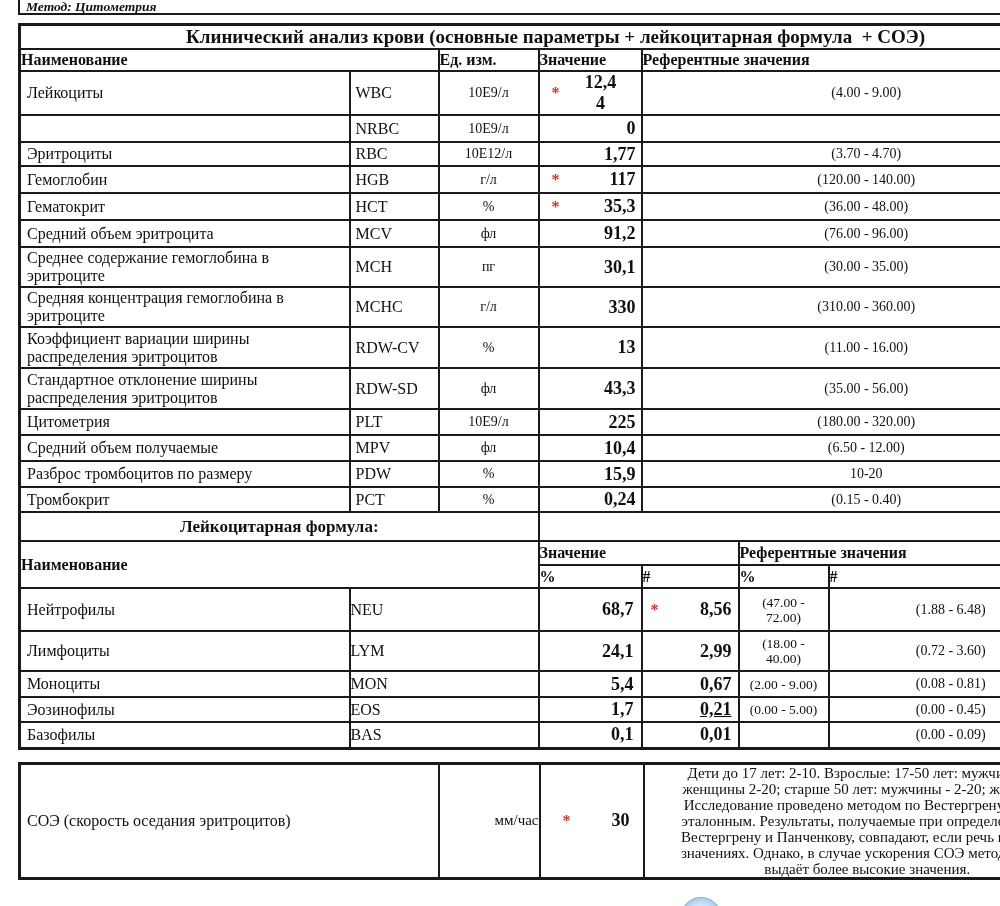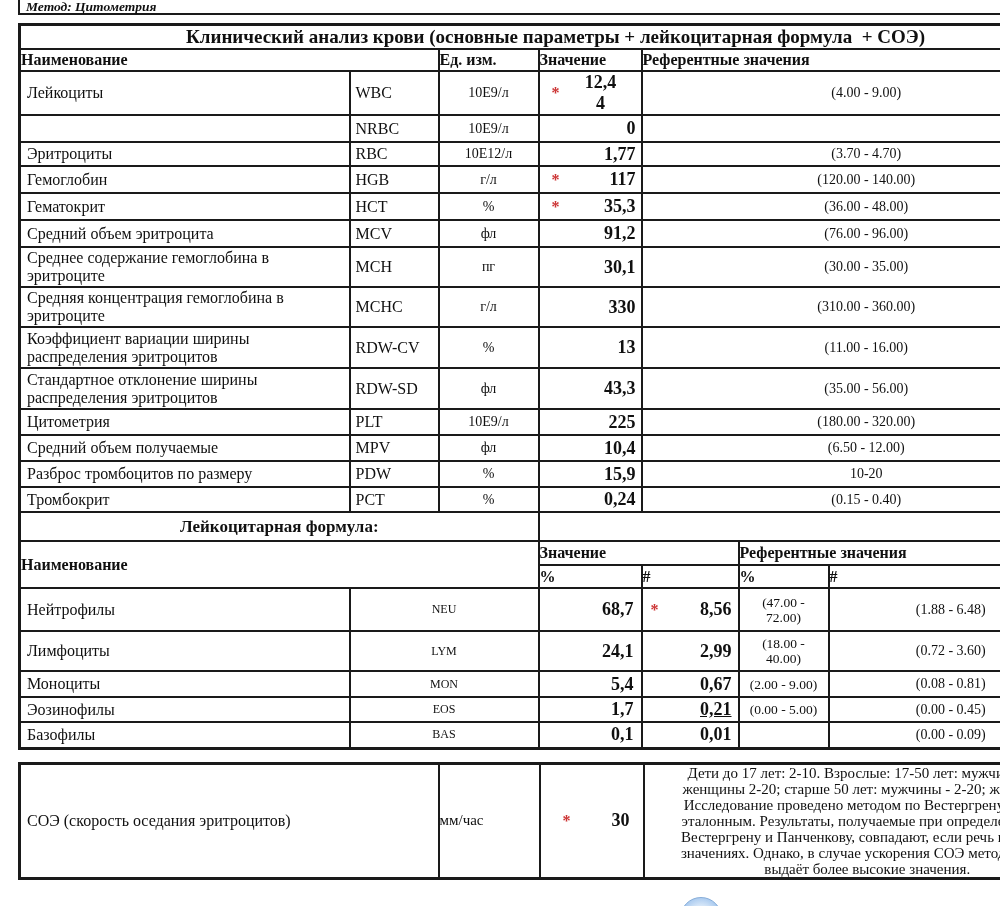--- a/index.html
+++ b/index.html
@@ -19,33 +19,33 @@
   .t-esr{margin-top:12px;border:3px solid #1a1a1a;}
   td{border:2px solid #1a1a1a;vertical-align:middle;padding:0;overflow:visible;}
   .title{
     font-size:19px;font-weight:bold;text-align:center;white-space:pre;
     border-bottom:2px solid #1a1a1a;
   }
   .hd{font-size:16px;font-weight:bold;text-align:left;}
   .name{font-size:16px;text-align:left;padding:1px 4px 1px 6px;}
   .pre{white-space:pre-line;}
   .code{font-size:16px;text-align:left;padding-left:5px;}
-  .codec{font-size:12px;text-align:center;}
+  .codec{font-size:16px;}
   .units{font-size:14px;text-align:center;}
   .vwrap{display:flex;align-items:center;padding:0 5px 0 12px;}
   .flag{color:#cc3333;font-weight:bold;font-size:16px;}
   .num{margin-left:auto;font-weight:bold;font-size:18px;text-align:right;}
   .wrapnum{width:46px;text-align:center;margin-right:12px;}
   .ref{font-size:14px;text-align:center;}
   .lf-title{font-size:17px;font-weight:bold;text-align:center;}
   .pct{font-weight:bold;font-size:18px;text-align:right;padding-right:7px;}
   .refpct{font-size:13.5px;text-align:center;line-height:15px;}
   .refabs{font-size:14px;text-align:center;padding-right:18px;}
   .esr-name{font-size:16px;text-align:left;padding-left:6px;}
-  .esr-units{font-size:15px;text-align:left;}
+  .esr-units{font-size:15px;text-align:right;}
   .esr-vwrap{display:flex;align-items:center;padding:0 13px 0 22px;}
   .esr-ref{font-size:15px;text-align:center;}
   .esr-ref div{white-space:nowrap;line-height:16px;}
   .fab{
     position:absolute;left:680px;top:897px;width:40px;height:40px;border-radius:50%;
     background:radial-gradient(circle at 50% 45%, #e6f0fb 25%, #aecdf0 60%, #7aa6dd 100%);
     border:1px solid #86add9;
   }
 </style>
 </head>

